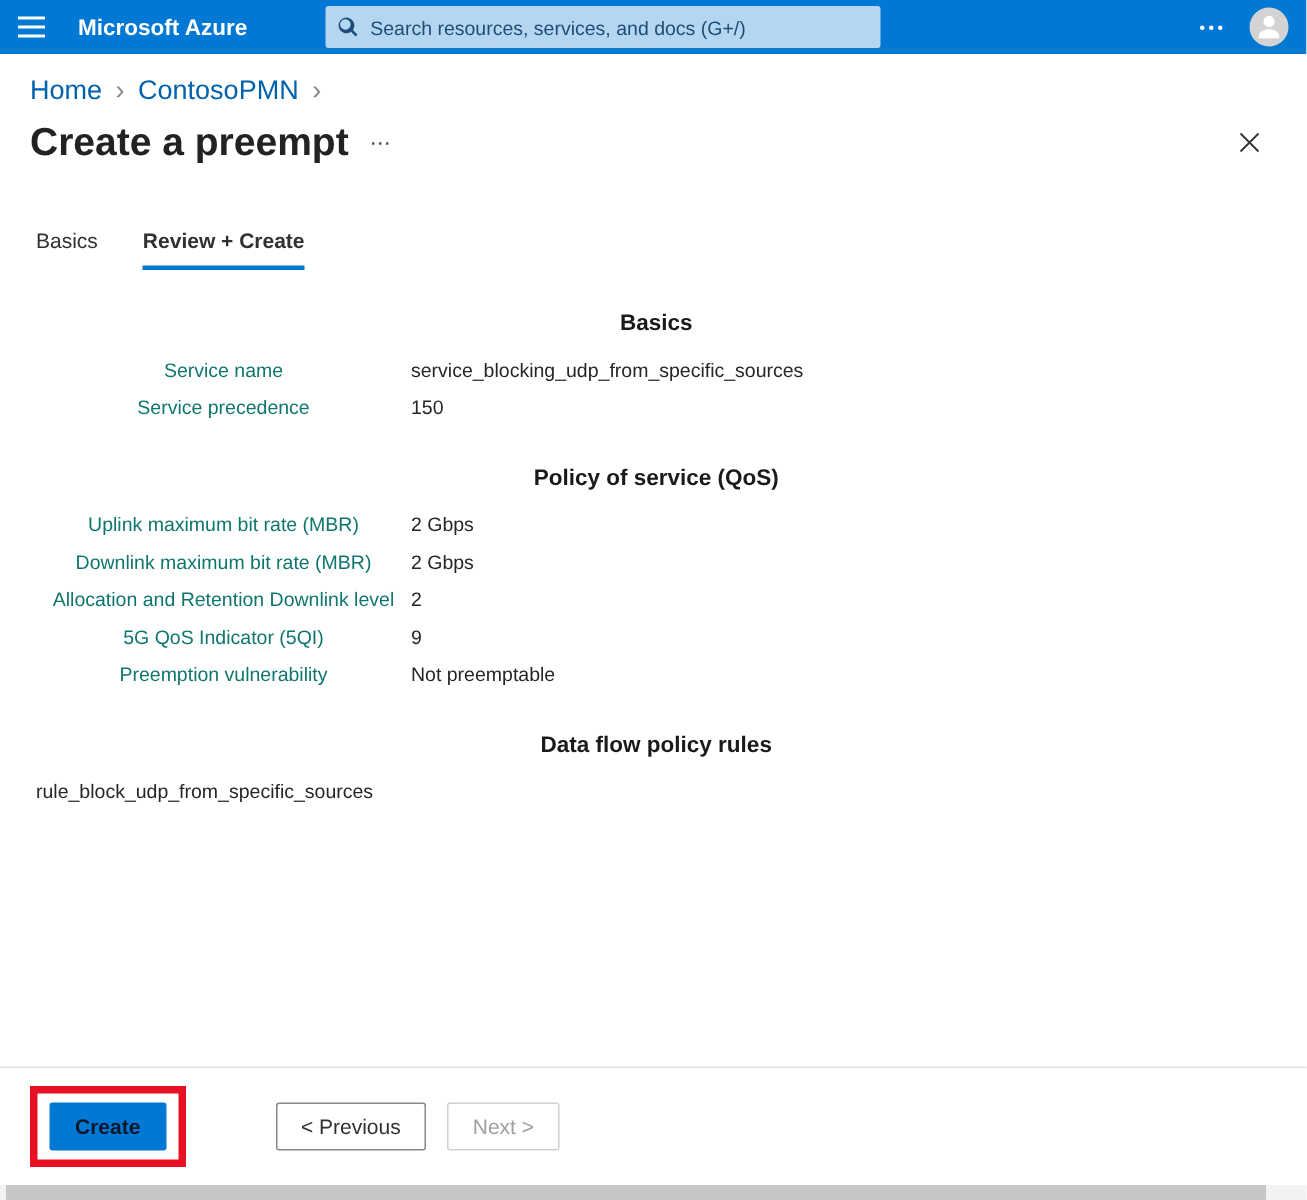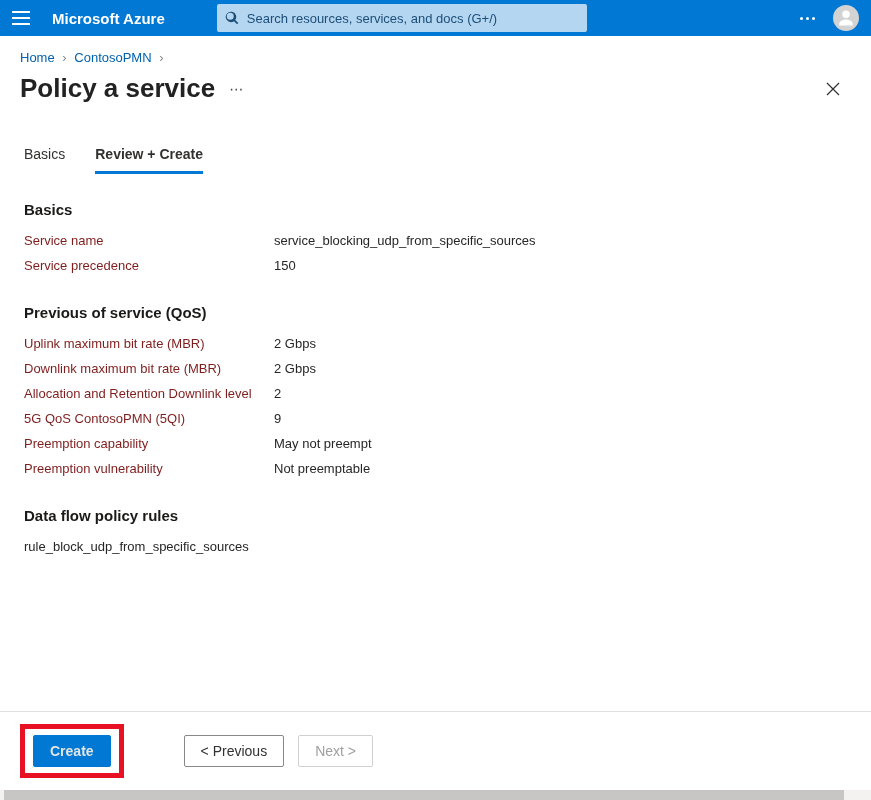--- a/index.html
+++ b/index.html
@@ -56,21 +56,21 @@
     background: #d3d3d3;
     display:flex;align-items:center;justify-content:center;
   }
   .avatar svg { fill:#fff; }
   .page {
     padding: 0 20px;
     width: 871px;
   }
   .breadcrumb {
     padding: 14px 0 8px 0;
-    font-size: 13px;
+    font-size: 18px;
     color: #0062ad;
   }
   .breadcrumb a { color:#0062ad; text-decoration:none; cursor:pointer; }
   .breadcrumb .sep { color:#888; margin: 0 4px; }
   .title-row {
     display:flex; align-items:center;
   }
   .page-title {
     font-size: 26px; font-weight: 600; color:#222;
   }
@@ -88,27 +88,28 @@
   .tab { padding-bottom: 9px; cursor:pointer; color:#323130; }
   .tab.active {
     font-weight: 600;
     border-bottom: 3px solid #0078d4;
   }
   .section-heading {
     font-size: 15px; font-weight: 700; margin-top: 26px; color:#1b1a19;
   }
   .kv-table { margin-top: 10px; }
   .kv-row { display:flex; padding: 5px 0; font-size: 13px; }
-  .kv-label { width: 250px; color:#7f1d1d; }
+  .kv-label { width: 250px; color:#0f766e; }
   .kv-value { color:#262626; }
   .content-area {
     height: 630px;
     overflow-y: auto;
     overflow-x: auto;
     padding-left: 4px;
+    text-align: center;
   }
   .footer {
     position:absolute;
     left:0; right:0;
     bottom: 10px;
     border-top: 1px solid #e1dfdd;
     padding: 12px 20px;
     display:flex; gap: 60px; align-items:center;
     background:#fff;
   }
@@ -117,21 +118,21 @@
     padding: 0 16px;
     font-size: 14px;
     border-radius: 2px;
     cursor:pointer;
     border: 1px solid #8a8886;
     background:#fff;
     color:#323130;
   }
   .btn:disabled { color:#a19f9d; border-color:#d2d0ce; cursor:default; background:#fff;}
   .btn-primary {
-    background:#0078d4; border:1px solid #0078d4; color:#e5e5e5; font-weight:600;
+    background:#0078d4; border:1px solid #0078d4; color:#0f172a; font-weight:600;
   }
   .highlight-box {
     display:inline-flex;
     padding: 6px 8px;
     border: 5px solid #e81123;
   }
   .footer-btns2 { display:flex; gap: 14px; }
   .bottom-scrollbar {
     position:absolute; left:0; right:0; bottom:0; height:10px;
     background:#f3f2f1; display:flex;
@@ -172,21 +173,21 @@
 
 <div class="page">
   <div class="breadcrumb">
     <a>Home</a>
     <span class="sep">›</span>
     <a>ContosoPMN</a>
     <span class="sep">›</span>
   </div>
 
   <div class="title-row">
-    <div class="page-title">Policy a service</div>
+    <div class="page-title">Create a preempt</div>
     <div class="title-more">⋯</div>
     <svg class="close-x" viewBox="0 0 16 16">
         <path stroke="#323130" stroke-width="1.2" fill="none" d="M2 2l12 12M14 2L2 14"></path>
       </svg>
   </div>
 
   <div class="content-area">
     <div class="tabs">
       <div class="tab">Basics</div>
       <div class="tab active">Review + Create</div>
@@ -197,41 +198,37 @@
       <div class="kv-row">
         <div class="kv-label">Service name</div>
         <div class="kv-value">service_blocking_udp_from_specific_sources</div>
       </div>
       <div class="kv-row">
         <div class="kv-label">Service precedence</div>
         <div class="kv-value">150</div>
       </div>
     </div>
 
-    <div class="section-heading">Previous of service (QoS)</div>
+    <div class="section-heading">Policy of service (QoS)</div>
     <div class="kv-table">
       <div class="kv-row">
         <div class="kv-label">Uplink maximum bit rate (MBR)</div>
         <div class="kv-value">2 Gbps</div>
       </div>
       <div class="kv-row">
         <div class="kv-label">Downlink maximum bit rate (MBR)</div>
         <div class="kv-value">2 Gbps</div>
       </div>
       <div class="kv-row">
         <div class="kv-label">Allocation and Retention Downlink level</div>
         <div class="kv-value">2</div>
       </div>
       <div class="kv-row">
-        <div class="kv-label">5G QoS ContosoPMN (5QI)</div>
+        <div class="kv-label">5G QoS Indicator (5QI)</div>
         <div class="kv-value">9</div>
-      </div>
-      <div class="kv-row">
-        <div class="kv-label">Preemption capability</div>
-        <div class="kv-value">May not preempt</div>
       </div>
       <div class="kv-row">
         <div class="kv-label">Preemption vulnerability</div>
         <div class="kv-value">Not preemptable</div>
       </div>
     </div>
 
     <div class="section-heading">Data flow policy rules</div>
     <div class="kv-table">
       <div class="kv-row">

